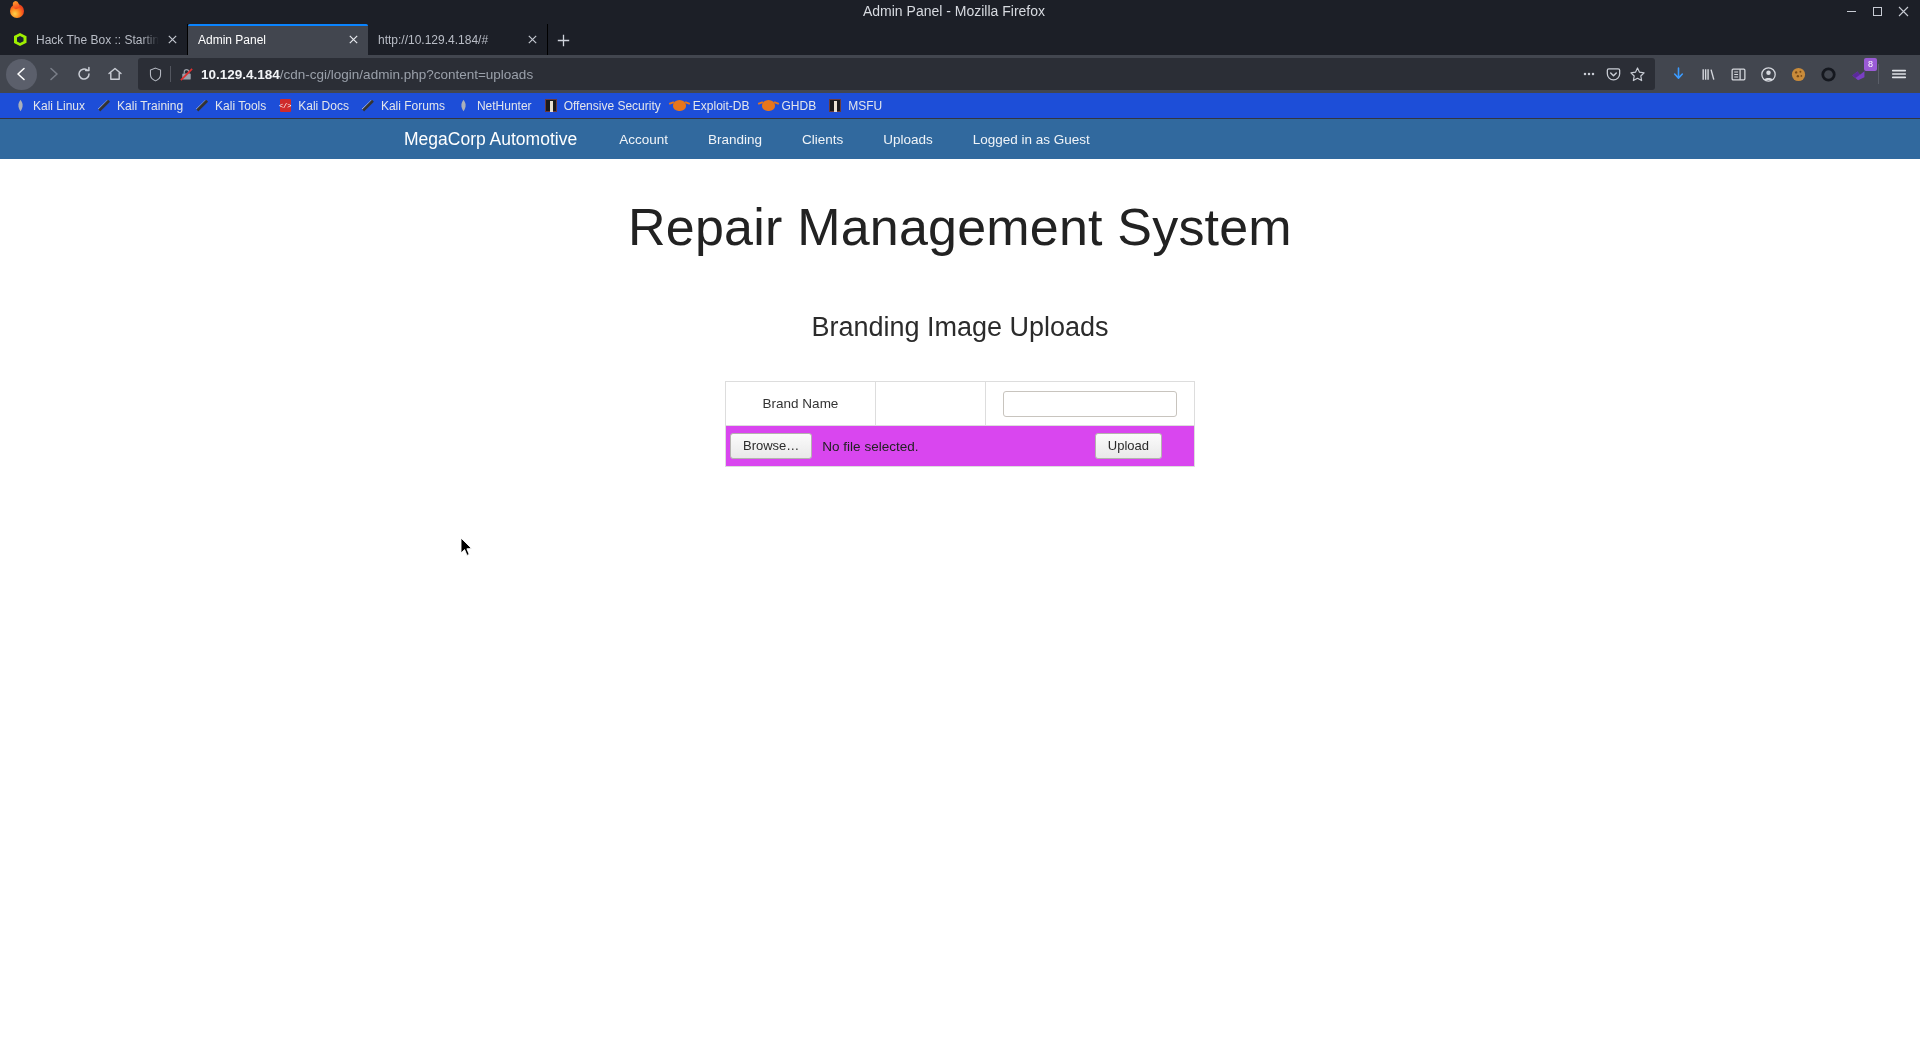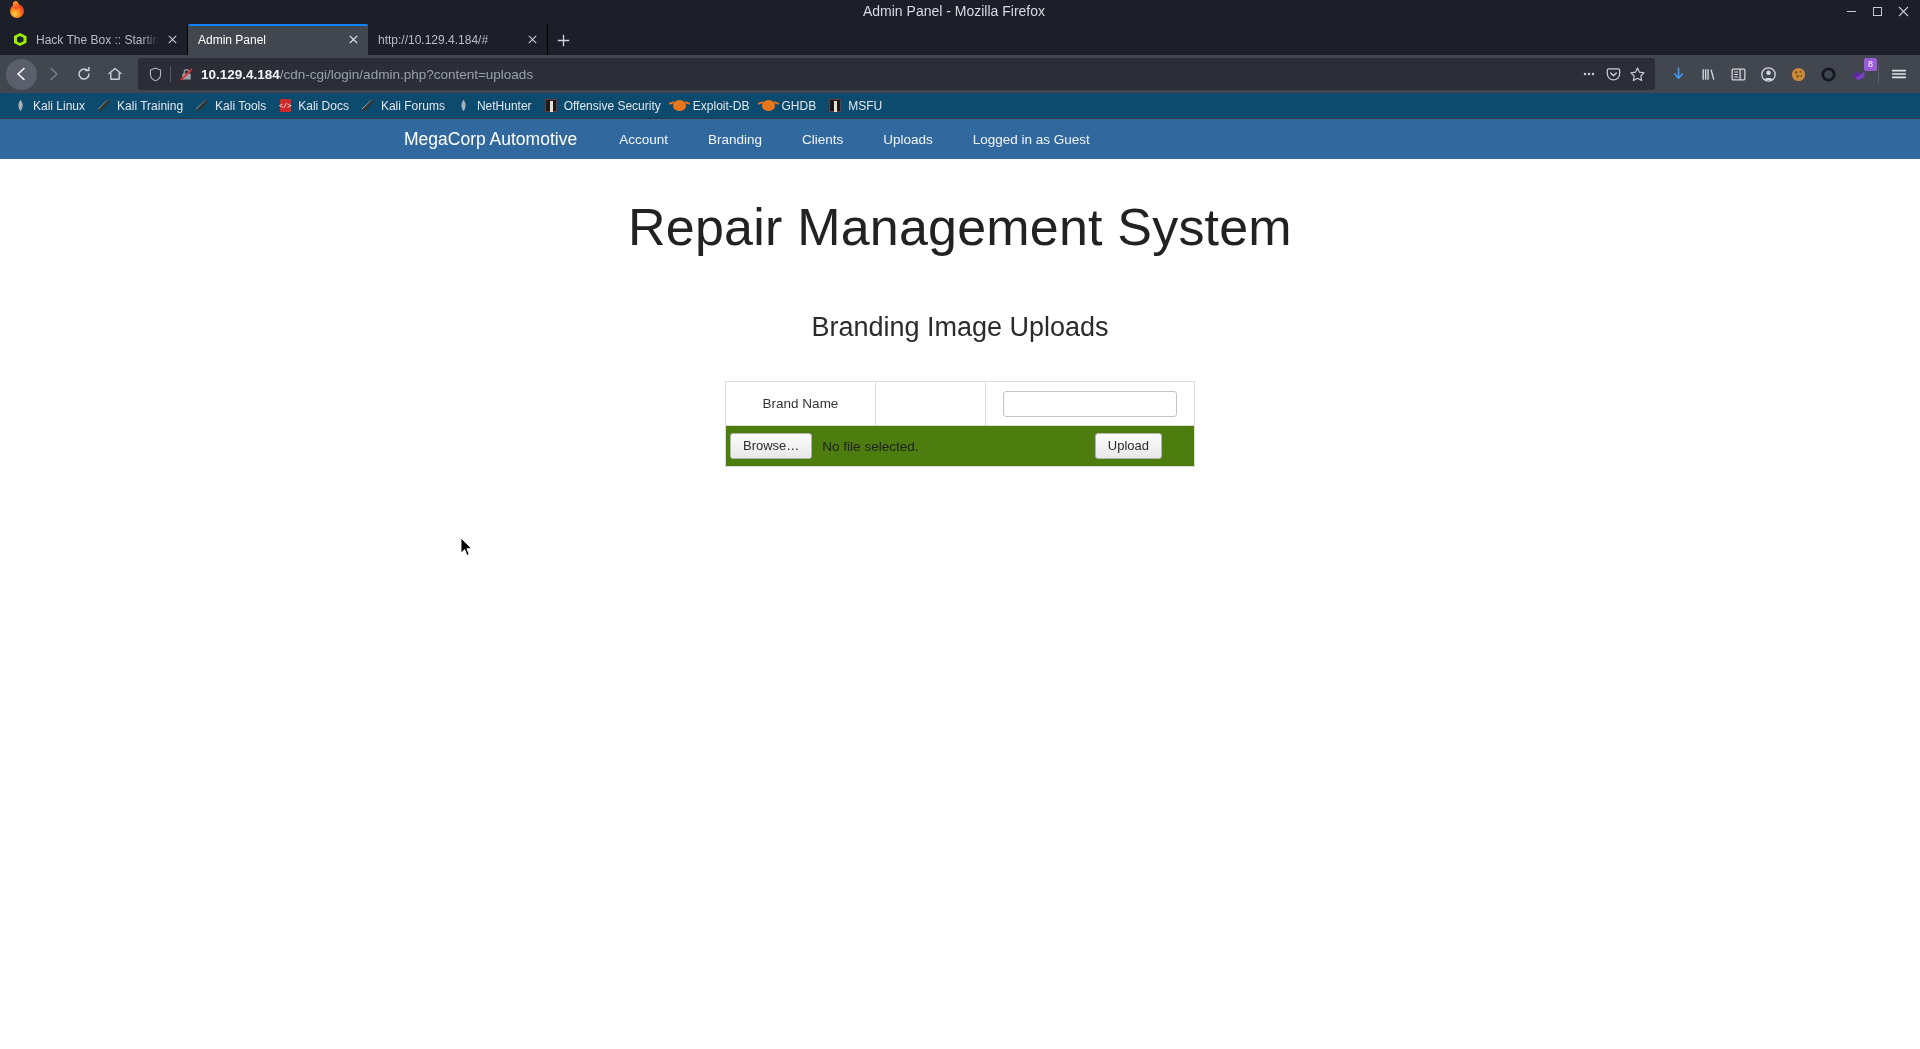--- a/index.html
+++ b/index.html
@@ -208,21 +208,21 @@
     border-radius: 2px;
     text-align: center;
     padding: 0 2px;
     font-family: "Liberation Sans", sans-serif;
   }
   .tb-sep { width: 1px; height: 20px; background: #5a5e68; margin: 0 5px; }
 
   
   .bookmarks {
     height: 26px;
-    background: #0c4a6e;
+    background: #1d4ed8;
     display: flex;
     align-items: center;
     padding-left: 8px;
     border-bottom: 1px solid #33363e;
   }
   .bm {
     display: flex;
     align-items: center;
     height: 22px;
     padding: 0 7px 0 4px;
@@ -355,21 +355,21 @@
     height: 26px;
     border: 1px solid #c8c4be;
     border-radius: 3px;
     background: #ffffff;
     font-size: 13px;
     padding: 0 4px;
     font-family: "Liberation Sans", sans-serif;
     vertical-align: middle;
   }
   tr.file-row td {
-    background: #4d7c0f;
+    background: #d946ef;
     height: 41px;
   }
   .file-row-inner {
     display: flex;
     align-items: center;
     justify-content: center;
     gap: 0;
     padding: 0 4px;
   }
   .btn {

